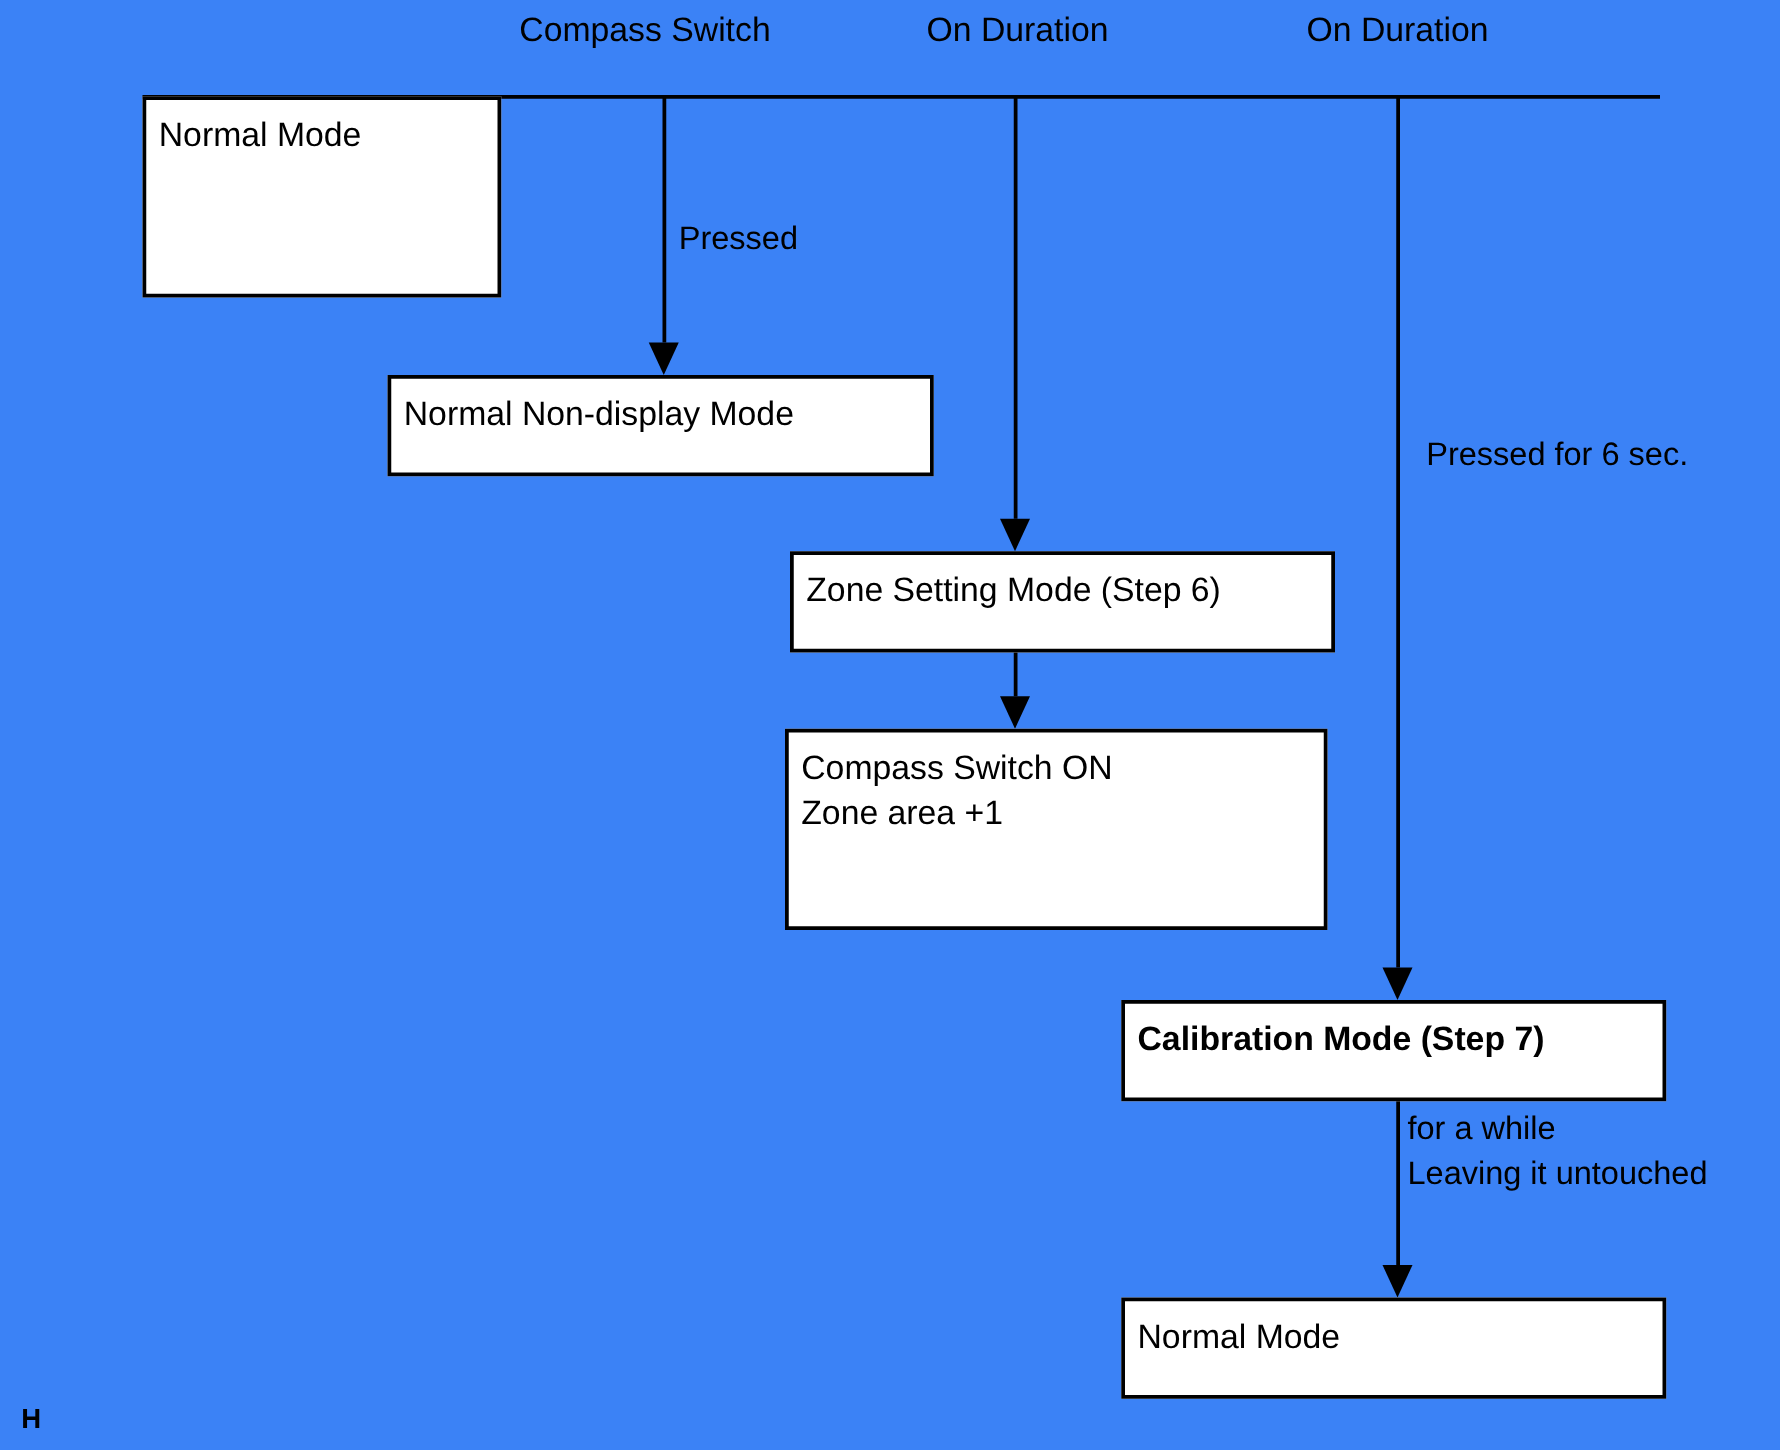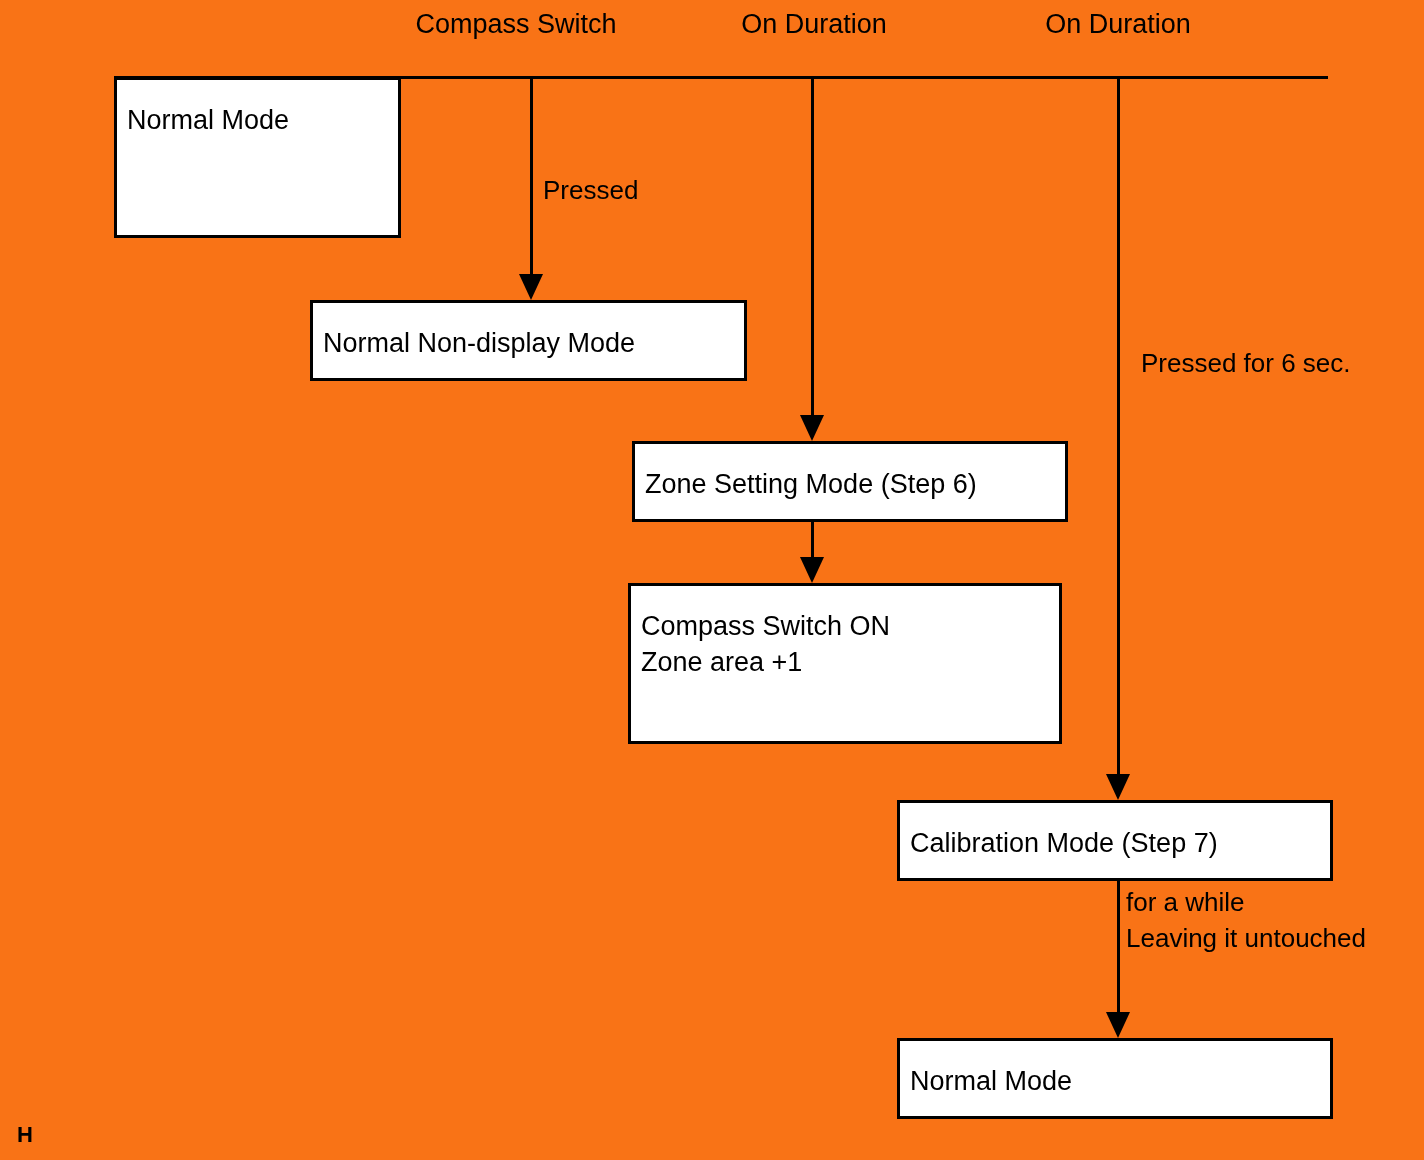--- a/index.html
+++ b/index.html
@@ -8,30 +8,30 @@
     background: #ffffff;
   }
   body {
     font-family: "Liberation Sans", sans-serif;
     color: #000000;
   }
   #canvas {
     position: relative;
     width: 1424px;
     height: 1160px;
-    background: #f97316;
+    background: #3b82f6;
     overflow: hidden;
   }
   
   .node {
     position: absolute;
     box-sizing: border-box;
     border: 3px solid #000000;
     background: #ffffff;
-    padding: 22px 10px 0 10px;
+    padding: 10px 10px 0 10px;
   }
   .node .line {
     display: block;
     font-size: 27px;
     line-height: 36px;
     white-space: nowrap;
     color: #000000;
   }
   
   .col-head {
@@ -134,21 +134,21 @@
 
   <div class="node" style="left:592px; top:441px; width:436px; height:81px;margin-left:40px;">
     <span class="line">Zone Setting Mode (Step 6)</span>
   </div>
 
   <div class="node" style="left:628px; top:583px; width:434px; height:161px;">
     <span class="line">Compass Switch ON</span>
     <span class="line">Zone area +1</span>
   </div>
 
-  <div class="node" style="left:897px; top:800px; width:436px; height:81px;">
+  <div class="node" style="left:897px; top:800px; width:436px; height:81px;font-weight:bold;">
     <span class="line">Calibration Mode (Step 7)</span>
   </div>
 
   <div class="node" style="left:897px; top:1038px; width:436px; height:81px;">
     <span class="line">Normal Mode</span>
   </div>
 
   <div class="page-mark" style="left:17px; top:1124px;">
     <span>H</span>
   </div>

